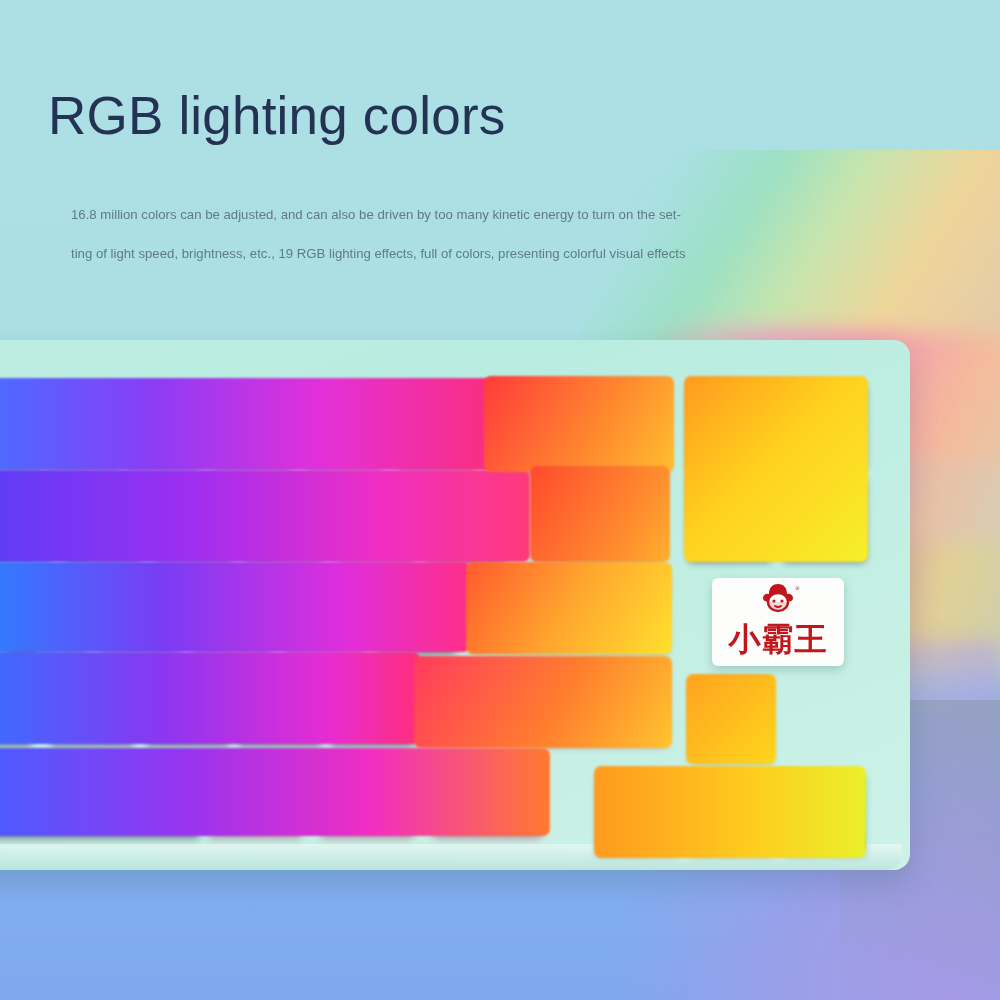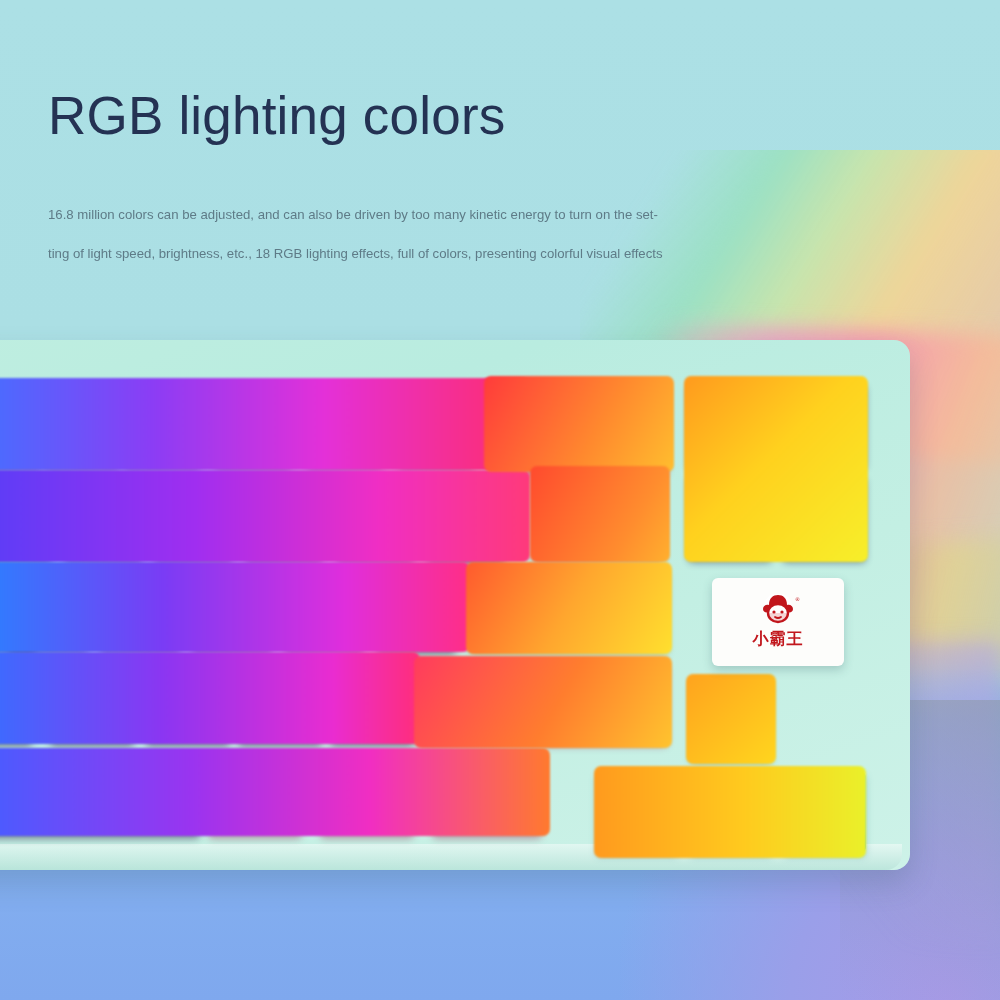--- a/index.html
+++ b/index.html
@@ -50,21 +50,21 @@
     background:linear-gradient(230deg, rgba(180,160,235,.55), rgba(150,160,230,0) 62%);
     filter:blur(10px);
   }
 
   
   .header{ position:absolute; left:48px; top:88px; width:760px; z-index:6; }
   .title{
     font-size:53px; font-weight:400; color:#243253; letter-spacing:.2px;
     line-height:1.05; white-space:nowrap;
   }
-  .desc{ margin-top:52px; color:#5e7b87; font-size:13.2px; line-height:2.95; max-width:672px; }
+  .desc{ margin-top:52px; color:#5e7b87; font-size:13.2px; line-height:2.95; max-width:672px;margin-left:23px; }
   .desc div{ white-space:nowrap; }
 
   
   .kb-case{
     position:absolute; left:-160px; top:340px; width:1070px; height:530px;
     background:linear-gradient(160deg,#bfeee0 0%,#b9ece0 28%,#c3efe3 62%,#cdf2e8 100%);
     border-radius:0 16px 16px 0;
     box-shadow:0 14px 28px rgba(60,90,110,.22);
     z-index:4;
   }
@@ -180,21 +180,21 @@
   .shift-txt{ font-family:"DejaVu Sans Mono",monospace; font-weight:bold; font-size:18px; letter-spacing:3px; color:#6a4aa6; }
 
   
   .brand{
     position:absolute; left:712px; top:578px; width:132px; height:88px;
     background:#fdfdfb; border-radius:6px;
     box-shadow:0 4px 10px rgba(50,90,100,.25);
     display:flex; flex-direction:column; align-items:center; justify-content:center; gap:3px;
     z-index:6;
   }
-  .brand-cn{ color:#c1161c; font-size:16px; font-weight:bold; letter-spacing:1px; font-family:Liberation Mono, monospace; }
+  .brand-cn{ color:#c1161c; font-size:32px; font-weight:bold; letter-spacing:1px; font-family:Liberation Mono, monospace; }
 
   .modlabel{ font-family:"DejaVu Sans Mono",monospace; font-weight:bold; font-size:15px; letter-spacing:2px; color:#6a4aa6; }
   .k-mod{ align-items:center; justify-content:center; padding:0; }
 </style>
 </head>
 <body>
 
 <div class="bg-base"></div>
 <div class="prism">
   <i class="ray1"></i>
@@ -204,21 +204,21 @@
 </div>
 <div class="bg-bottom"></div>
 <div class="bg-bottom-purple"></div>
 <div class="prism-beam"></div>
 <div class="bg-bottom-grey"></div>
 
 <div class="header">
   <div class="title">RGB lighting colors</div>
   <div class="desc">
     <div>16.8 million colors can be adjusted, and can also be driven by too many kinetic energy to turn on the set-</div>
-    <div>ting of light speed, brightness, etc., 18 RGB lighting effects, full of colors, presenting colorful visual effects</div>
+    <div>ting of light speed, brightness, etc., 19 RGB lighting effects, full of colors, presenting colorful visual effects</div>
   </div>
 </div>
 
 <div class="kb-case"></div>
 
 <div class="keys">
 
   <div class="glow" style="left:-10px;top:378px;width:540px;height:92px;background:linear-gradient(90deg,#4a6cff,#8b3df5 30%,#e430d8 62%,#ff2e6a 100%);"></div>
   <div class="glow" style="left:-10px;top:470px;width:540px;height:92px;background:linear-gradient(90deg,#5d3df7,#a02ef0 38%,#f02ec4 72%,#ff3a7a 100%);"></div>
   <div class="glow" style="left:-10px;top:562px;width:480px;height:90px;background:linear-gradient(90deg,#2f7dff,#7a3cf5 36%,#e02edc 74%,#ff2e86 100%);"></div>

